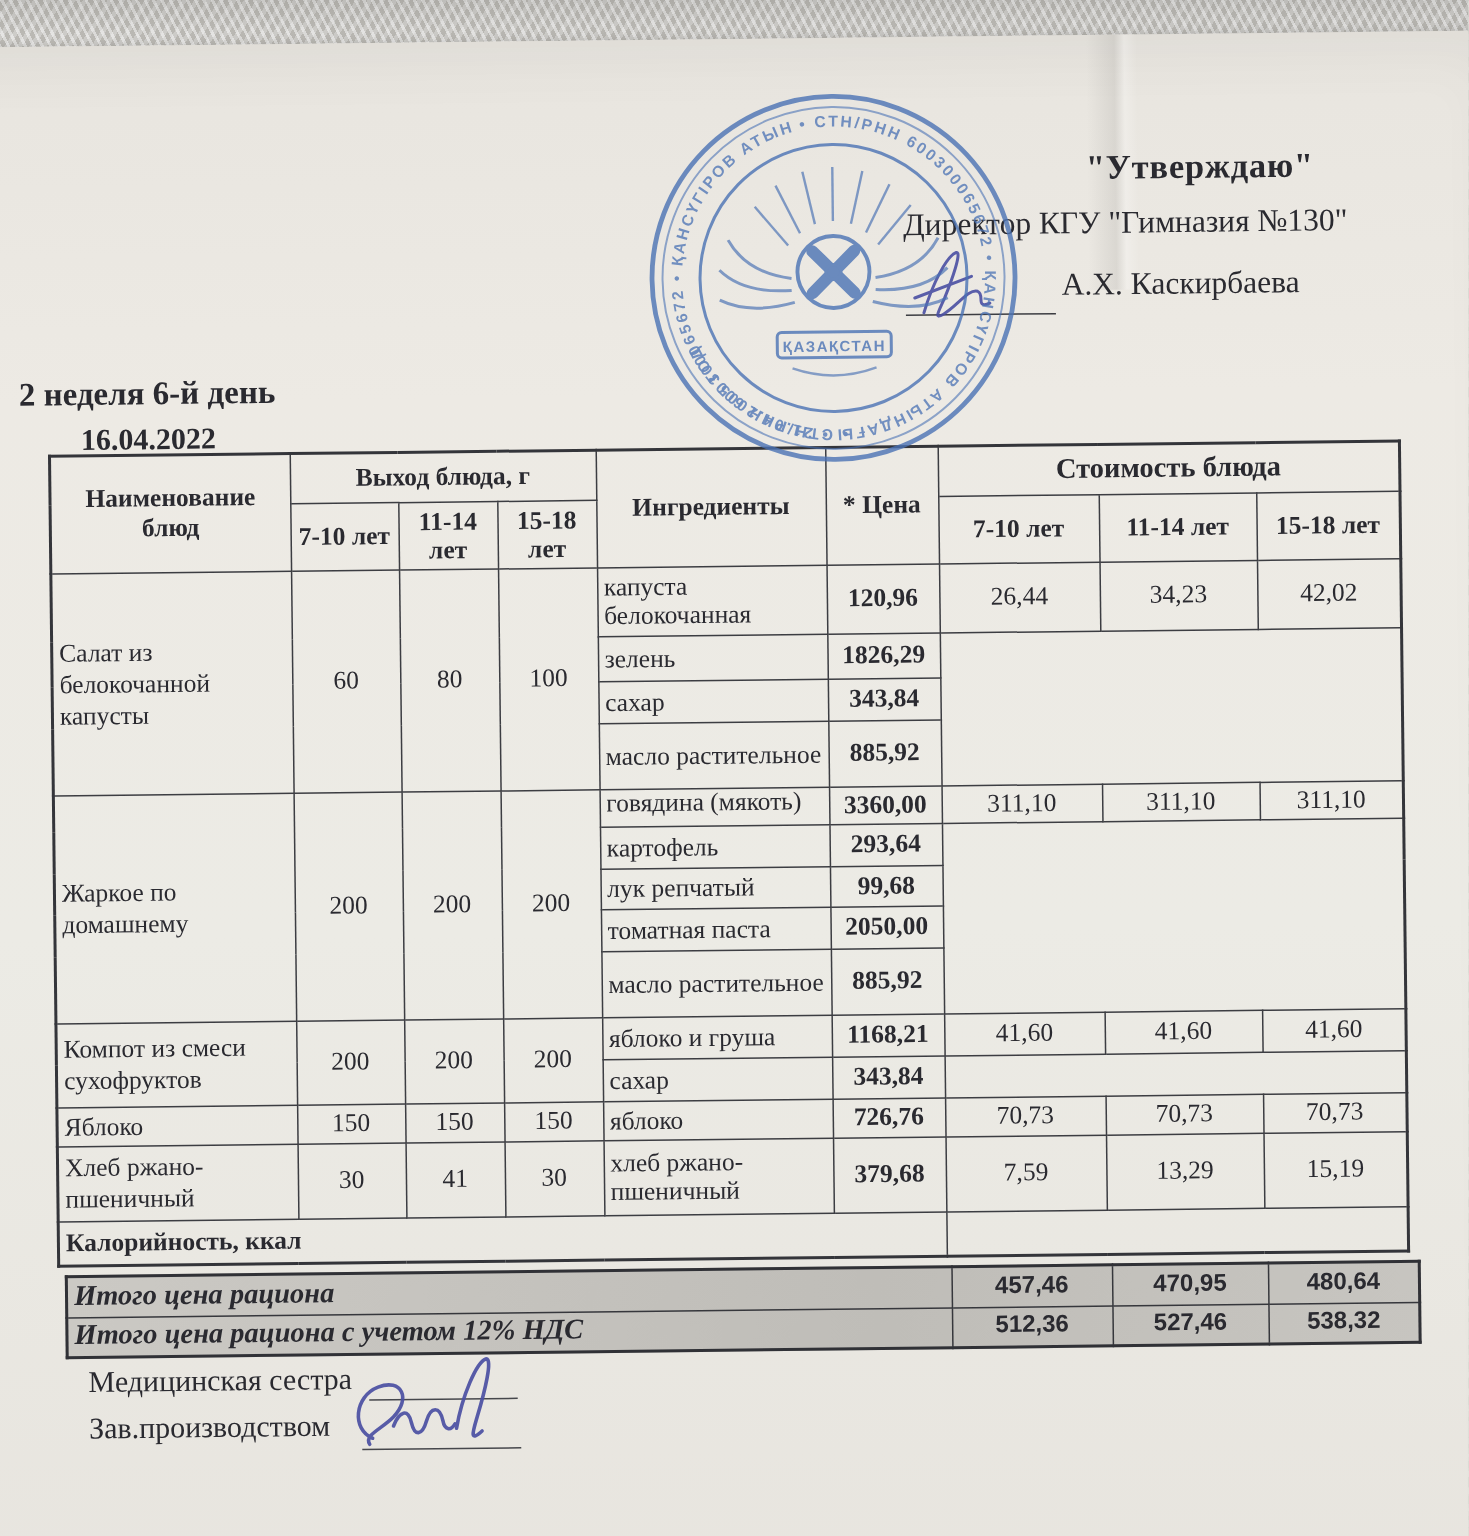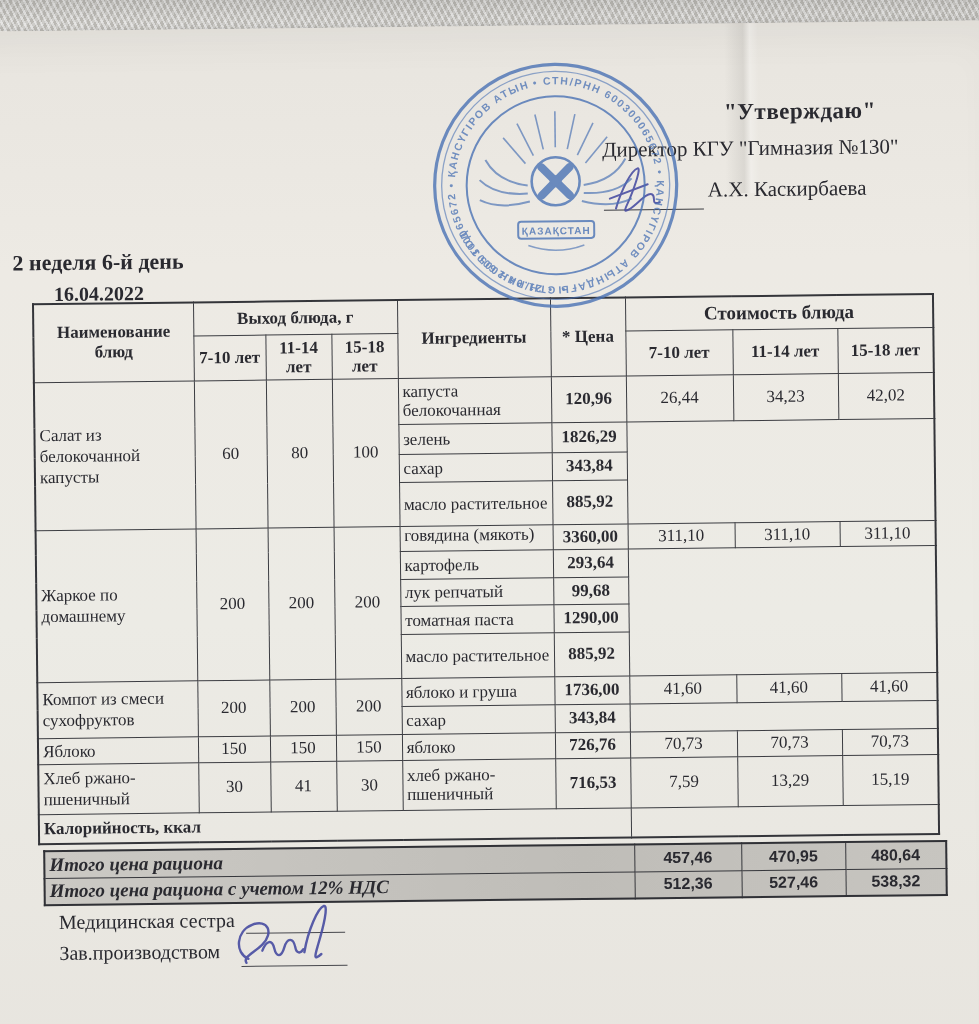--- a/index.html
+++ b/index.html
@@ -154,34 +154,34 @@
           <td class="ing">картофель</td>
           <td class="price">293,64</td>
           <td colspan="3" rowspan="4"></td>
         </tr>
         <tr style="height:27px">
           <td class="ing">лук репчатый</td>
           <td class="price">99,68</td>
         </tr>
         <tr style="height:28px">
           <td class="ing">томатная паста</td>
-          <td class="price">1290,00</td>
+          <td class="price">2050,00</td>
         </tr>
         <tr style="height:44px">
           <td class="ing">масло растительное</td>
           <td class="price">885,92</td>
         </tr>
 
         <tr style="height:28px">
           <td class="namecell" rowspan="2">Компот из смеси сухофруктов</td>
           <td class="num" rowspan="2">200</td>
           <td class="num" rowspan="2">200</td>
           <td class="num" rowspan="2">200</td>
           <td class="ing">яблоко и груша</td>
-          <td class="price">1736,00</td>
+          <td class="price">1168,21</td>
           <td class="cost">41,60</td>
           <td class="cost">41,60</td>
           <td class="cost">41,60</td>
         </tr>
         <tr style="height:28px">
           <td class="ing">сахар</td>
           <td class="price">343,84</td>
           <td colspan="3"></td>
         </tr>
 
@@ -196,21 +196,21 @@
           <td class="cost">70,73</td>
           <td class="cost">70,73</td>
         </tr>
 
         <tr style="height:50px">
           <td class="namecell">Хлеб ржано-пшеничный</td>
           <td class="num">30</td>
           <td class="num">41</td>
           <td class="num">30</td>
           <td class="ing">хлеб ржано-пшеничный</td>
-          <td class="price">716,53</td>
+          <td class="price">379,68</td>
           <td class="cost">7,59</td>
           <td class="cost">13,29</td>
           <td class="cost">15,19</td>
         </tr>
 
         <tr style="height:30px">
           <td class="cal" colspan="6">Калорийность, ккал</td>
           <td colspan="3"></td>
         </tr>
       </tbody>

